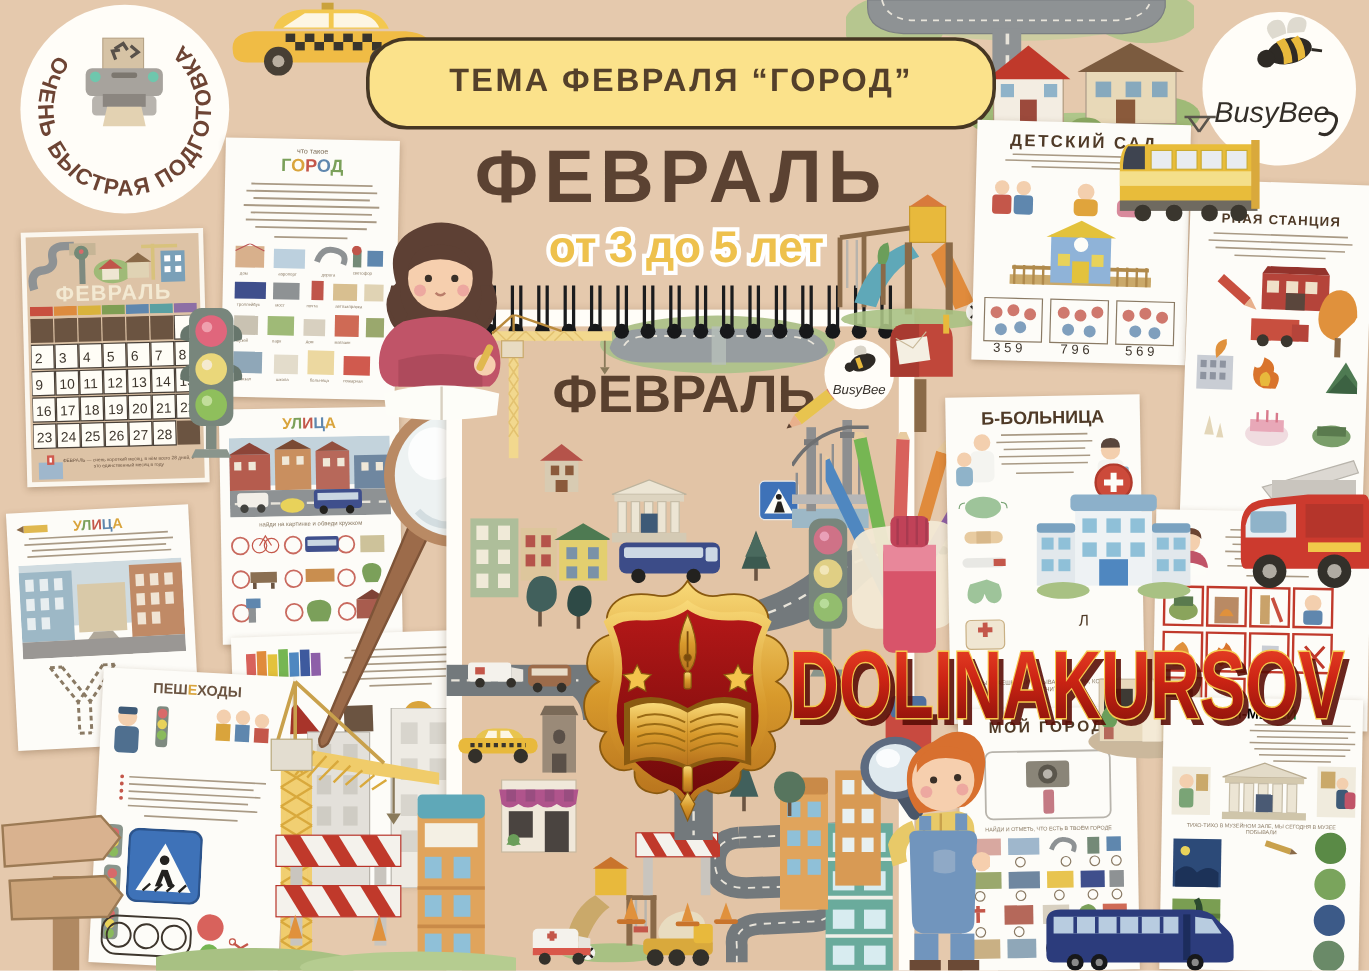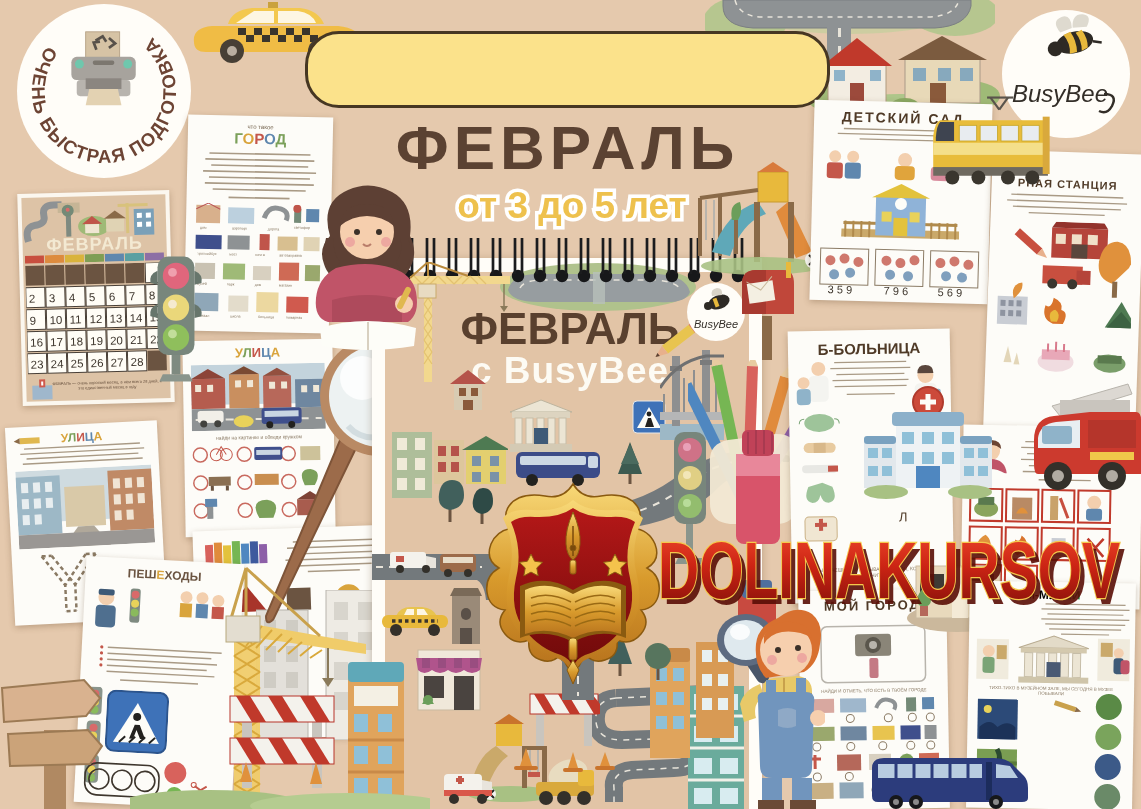--- a/index.html
+++ b/index.html
@@ -85,20 +85,21 @@
   <rect x="12" y="56" width="60" height="18" rx="4" fill="#b8b4ae"></rect>
   <circle cx="15" cy="38" r="5" fill="#6fc7ad"></circle>
   <circle cx="69" cy="38" r="5" fill="#6fc7ad"></circle>
   <rect x="30" y="34" width="24" height="5" rx="2" fill="#7c776f"></rect>
   <rect x="22" y="54" width="40" height="12" fill="#8b8680"></rect>
   <path d="M26,66 L58,66 L62,84 L22,84 Z" fill="#e3d2b2"></path>
 </svg>
 
 <div class="abs" style="left:305px;top:31px;width:519px;height:71px;background:#fbe28b;border:3px solid #463723;border-radius:34px;"></div>
 
+<div class="abs" style="left:305px;top:52px;width:525px;text-align:center;font-size:27px;font-weight:bold;color:#54402a;letter-spacing:2px;">ТЕМА ФЕВРАЛЯ “ГОРОД”</div>
 
 <svg class="abs" style="left:1000px;top:8px;" width="132" height="132" viewBox="0 0 132 132">
   <circle cx="66" cy="66" r="64" fill="#fffdf8"></circle>
   <g transform="translate(14,2) scale(0.82) rotate(-14 72 40)">
     <path d="M60,24 q-8,-16 6,-18 q12,-1 9,16" fill="#dedacf"></path>
     <path d="M76,22 q3,-17 16,-13 q11,4 1,16" fill="#dedacf"></path>
     <ellipse cx="74" cy="40" rx="23" ry="13" fill="#2e2a25"></ellipse>
     <path d="M63,28 q6,12 2,24 l9,0 q3,-13 -2,-26 Z" fill="#e8b93c"></path>
     <path d="M78,29 q5,11 2,23 l8,-2 q3,-11 -2,-23 Z" fill="#e8b93c"></path>
     <circle cx="49" cy="42" r="9" fill="#2e2a25"></circle>
@@ -656,21 +657,20 @@
       <path d="M313,2 L313,38"></path>
           <path d="M320,2 L320,38"></path>
       <path d="M335,2 L335,38"></path>
           <path d="M342,2 L342,38"></path>
     </g>
   </g>
 </svg>
 
 <div class="abs" style="left:420px;top:304px;width:300px;text-align:center;font-size:44px;font-weight:bold;color:#59402e;letter-spacing:0px;">ФЕВРАЛЬ</div>
 
-<div class="abs" style="left:420px;top:350px;width:300px;text-align:center;font-size:37px;color:#fdfbf4;font-weight:bold;letter-spacing:1px;">с BusyBee</div>
 
 <svg class="abs" style="left:648px;top:318px;" width="56" height="46" viewBox="0 0 56 46">
   <g transform="rotate(142 28 23)">
         <rect x="6" y="18" width="36" height="10" fill="#e8c44f"></rect>
         <path d="M42,18 L54,23 L42,28 Z" fill="#e8b08c"></path>
         <path d="M50,21 L54,23 L50,25 Z" fill="#5b4232"></path>
         <rect x="2" y="18" width="6" height="10" fill="#d87a70"></rect>
       </g>
 </svg>
 

